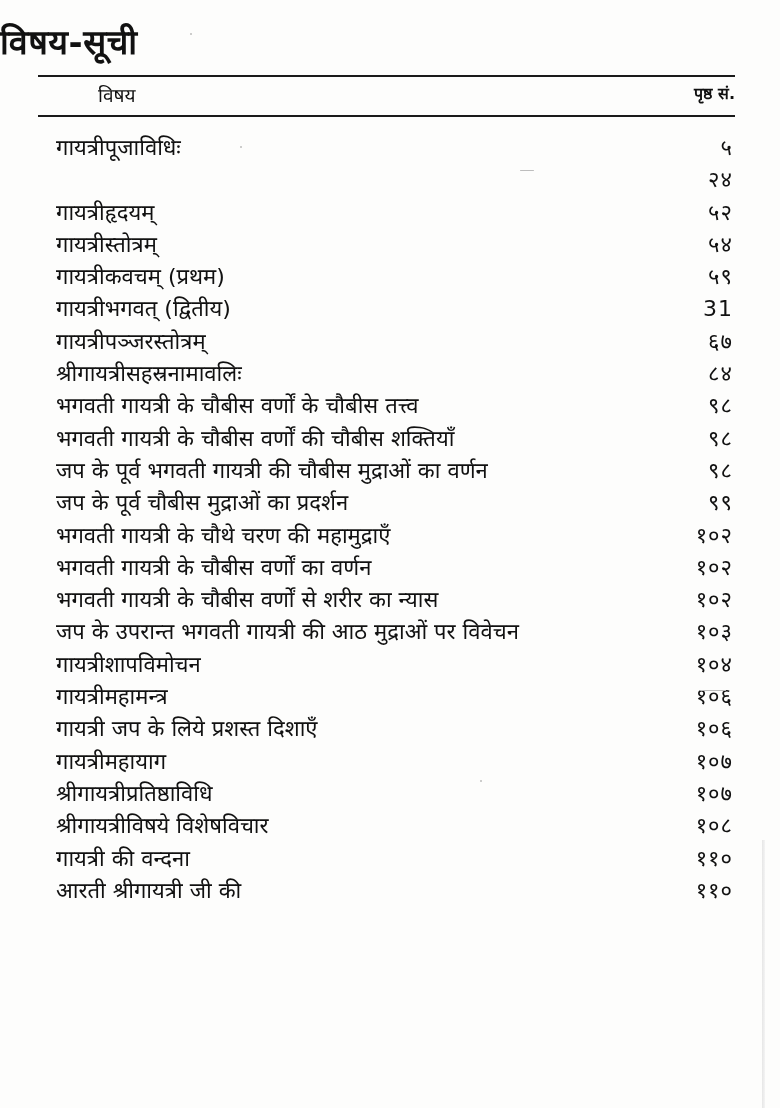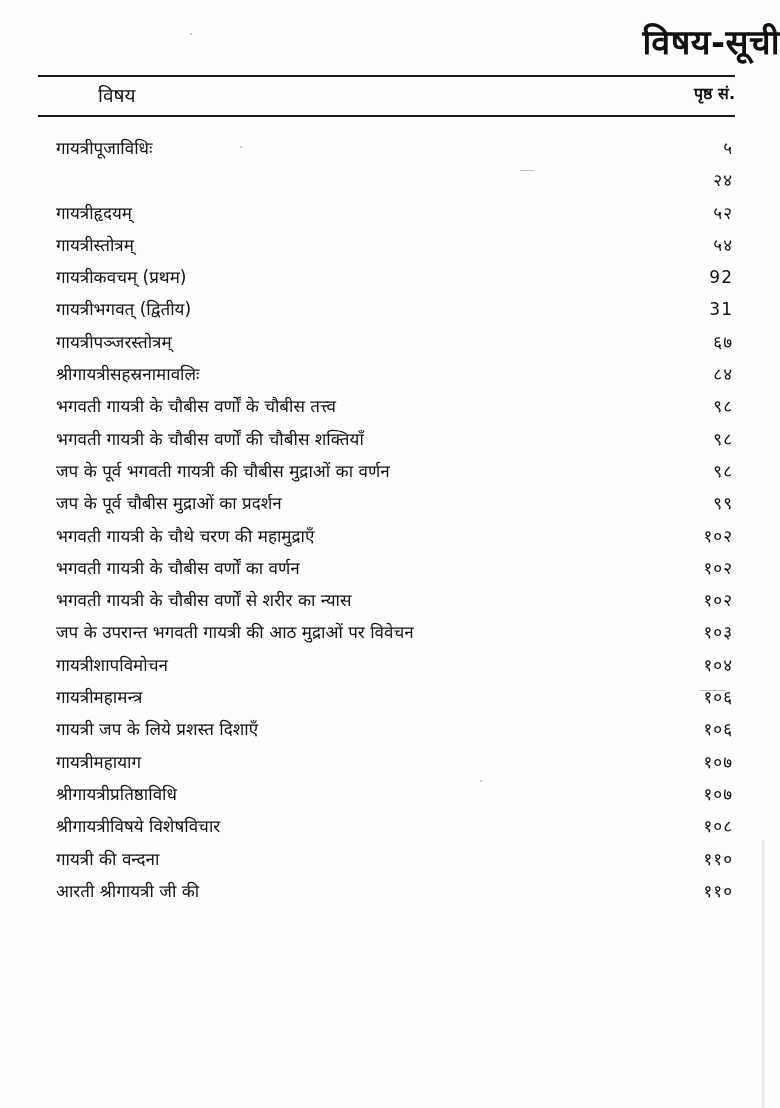--- a/index.html
+++ b/index.html
@@ -27,21 +27,21 @@
       top: 840px;
       width: 3px;
       height: 268px;
       background: linear-gradient(to right, #e6e6e6, #f4f4f4);
     }
     .title {
       position: absolute;
       left: 0;
       width: 780px;
       top: 20px;
-      text-align: right;
+      text-align: left;
       font-size: 34px;
       font-weight: bold;
       letter-spacing: 0.5px;
       line-height: 44px;
     }
     .rule {
       position: absolute;
       left: 38px;
       width: 697px;
       height: 2px;
@@ -76,21 +76,21 @@
       top: 132px;
       width: 677px;
       margin: 0;
       padding: 0;
       list-style: none;
     }
     .toc-row {
       position: relative;
       height: 32.3px;
       line-height: 32px;
-      font-size: 17px;
+      font-size: 22px;
       text-align: center;
     }
     .toc-title {
       position: absolute;
       left: 0;
       top: 0;
       white-space: nowrap;
     }
     .toc-page {
       position: absolute;
@@ -132,21 +132,21 @@
       <li class="toc-row">
         <span class="toc-title">गायत्रीहृदयम्</span>
         <span class="toc-page">५२</span>
       </li>
       <li class="toc-row">
         <span class="toc-title">गायत्रीस्तोत्रम्</span>
         <span class="toc-page">५४</span>
       </li>
       <li class="toc-row">
         <span class="toc-title">गायत्रीकवचम् (प्रथम)</span>
-        <span class="toc-page">92</span>
+        <span class="toc-page">५९</span>
       </li>
       <li class="toc-row">
         <span class="toc-title">गायत्रीभगवत् (द्वितीय)</span>
         <span class="toc-page">31</span>
       </li>
       <li class="toc-row">
         <span class="toc-title">गायत्रीपञ्जरस्तोत्रम्</span>
         <span class="toc-page">६७</span>
       </li>
       <li class="toc-row">

